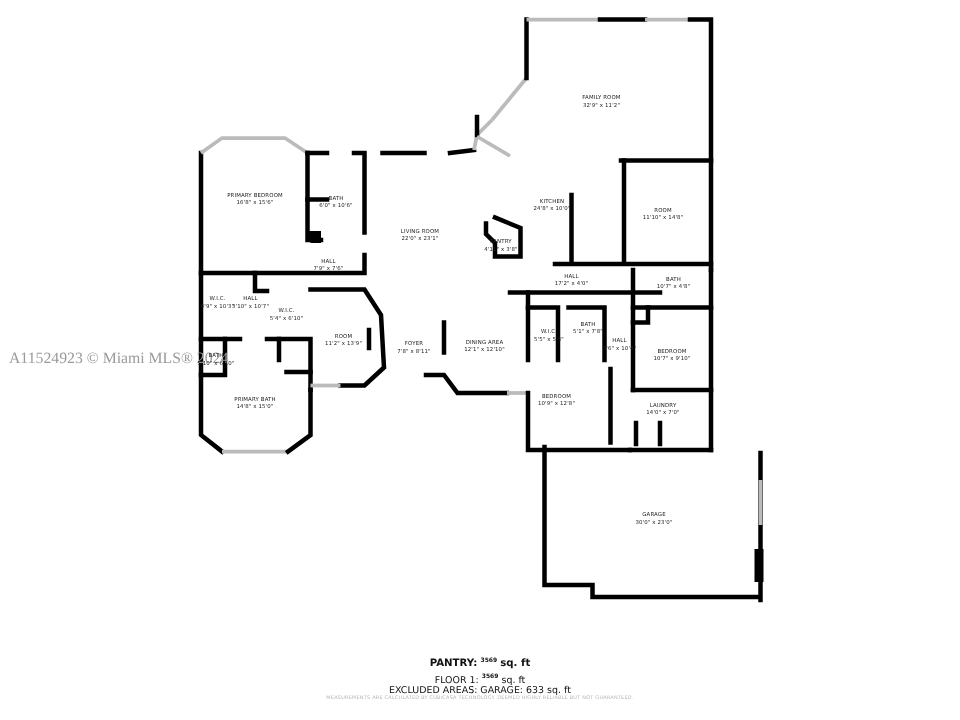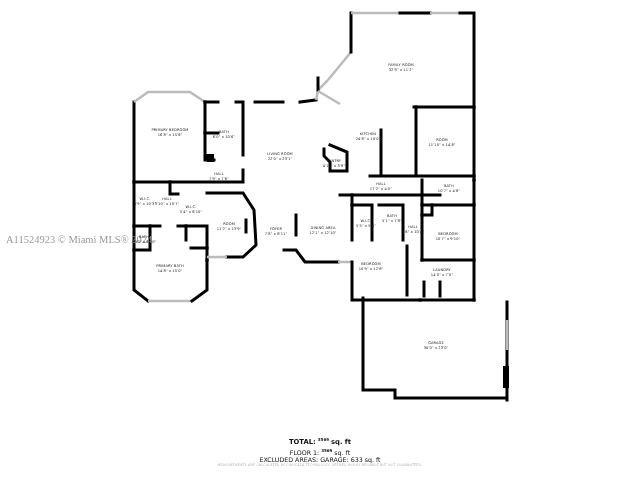--- a/index.html
+++ b/index.html
@@ -185,21 +185,21 @@
       <div>14'0" x 7'0"</div>
     </div>
   <div class="lbl" style="left:436px;top:341px">
       <div>GARAGE</div>
       <div>30'0" x 23'0"</div>
     </div>
 </div>
 
 <div class="summary">
   <div>
-    <span class="total">TOTAL:</span>
+    <span class="total">PANTRY:</span>
     <sup>3569</sup>
     <span class="total">sq. ft</span>
   </div>
   <div>
     <span>FLOOR 1:</span>
     <sup>3569</sup>
     <span>sq. ft</span>
   </div>
   <div>EXCLUDED AREAS: GARAGE: 633 sq. ft</div>
 </div>

